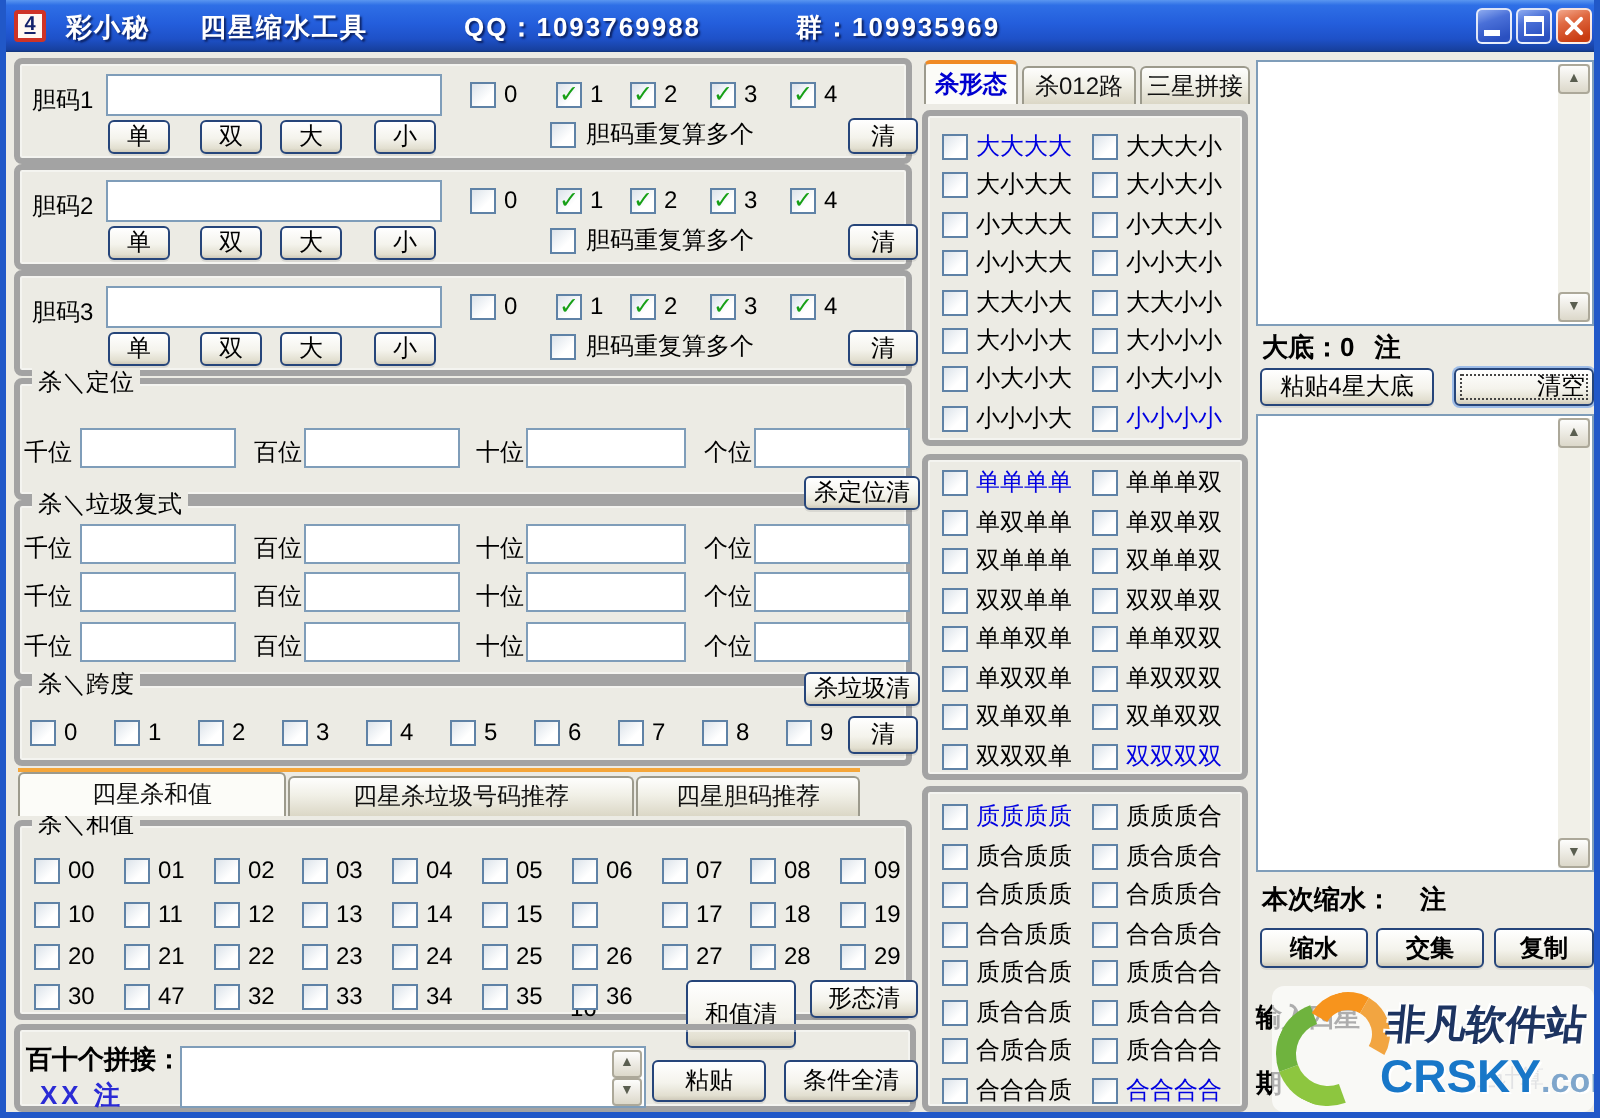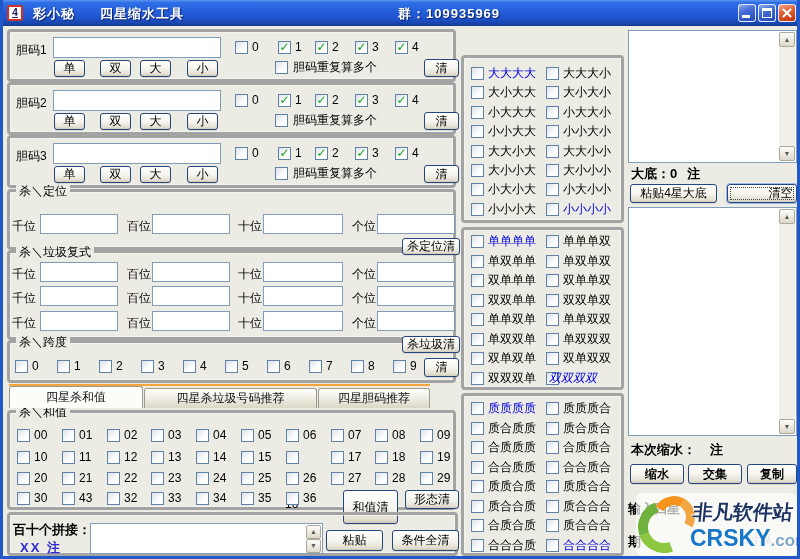--- a/index.html
+++ b/index.html
@@ -86,20 +86,21 @@
 </style>
 </head>
 <body>
 
 <div class="win">
 
   <div class="titlebar">
     <div class="app-icon">4</div>
     <span class="tbar-text" style="left:33px">彩小秘</span>
     <span class="tbar-text" style="left:100px">四星缩水工具</span>
+    <span class="tbar-text" style="left:232px">QQ：1093769988</span>
     <span class="tbar-text" style="left:398px">群：109935969</span>
     <div class="winbtn min" style="left:738px">
         <span class="g-min"></span>
       </div>
     <div class="winbtn max" style="left:758px">
         <span class="g-max"></span>
       </div>
     <div class="winbtn close" style="left:778px">
         <span class="g-close"></span>
       </div>
@@ -311,21 +312,21 @@
       <div class="cb-label" style="left: 293px; top: 58px;">26</div>
       <div class="cb" style="left: 321px; top: 59px;"></div>
       <div class="cb-label" style="left: 338px; top: 58px;">27</div>
       <div class="cb" style="left: 365px; top: 59px;"></div>
       <div class="cb-label" style="left: 382px; top: 58px;">28</div>
       <div class="cb" style="left: 410px; top: 59px;"></div>
       <div class="cb-label" style="left: 427px; top: 58px;">29</div>
       <div class="cb" style="left: 7px; top: 79px;"></div>
       <div class="cb-label" style="left: 24px; top: 78px;">30</div>
       <div class="cb" style="left: 52px; top: 79px;"></div>
-      <div class="cb-label" style="left: 69px; top: 78px;">43</div>
+      <div class="cb-label" style="left: 69px; top: 78px;">47</div>
       <div class="cb" style="left: 97px; top: 79px;"></div>
       <div class="cb-label" style="left: 114px; top: 78px;">32</div>
       <div class="cb" style="left: 141px; top: 79px;"></div>
       <div class="cb-label" style="left: 158px; top: 78px;">33</div>
       <div class="cb" style="left: 186px; top: 79px;"></div>
       <div class="cb-label" style="left: 203px; top: 78px;">34</div>
       <div class="cb" style="left: 231px; top: 79px;"></div>
       <div class="cb-label" style="left: 248px; top: 78px;">35</div>
       <div class="cb" style="left: 276px; top: 79px;"></div>
       <div class="cb-label" style="left: 293px; top: 78px;">36</div>
@@ -335,20 +336,25 @@
     <span class="blabel" style="left:3px;top:6px">百十个拼接：</span>
     <span class="note-blue" style="left:10px;top:24px">XX 注</span>
     <div class="tb-input" style="left:80px;top:8px;width:233px;height:31px">
       <div class="sp-btn" style="top:1px">▲</div>
       <div class="sp-btn" style="top:15px">▼</div>
     </div>
     <div class="xp-btn" style="left:316px;top:15px;width:57px;height:21px">粘贴</div>
     <div class="xp-btn" style="left:382px;top:15px;width:67px;height:21px">条件全清</div>
   </div>
 
+  <div class="tabstrip" style="left:457px;top:29px;width:167px;height:23px">
+    <div class="tab rtab active" style="left:2px;width:47px">杀形态</div>
+    <div class="tab rtab" style="left:51px;width:57px">杀012路</div>
+    <div class="tab rtab" style="left:110px;width:55px">三星拼接</div>
+  </div>
   <div class="gb" id="pat-0" style="left:458px;top:55px;width:163px;height:168px">
       <div class="cb" style="left: 7px; top: 9px;"></div>
       <div class="cb-label blue" style="left: 24px; top: 8px;">大大大大</div>
       <div class="cb" style="left: 82px; top: 9px;"></div>
       <div class="cb-label" style="left: 99px; top: 8px; text-align: center;">大大大小</div>
       <div class="cb" style="left: 7px; top: 28px;"></div>
       <div class="cb-label" style="left: 24px; top: 27px;">大小大大</div>
       <div class="cb" style="left: 82px; top: 28px;"></div>
       <div class="cb-label" style="left: 99px; top: 27px;">大小大小</div>
       <div class="cb" style="left: 7px; top: 48px;"></div>
@@ -401,21 +407,21 @@
       <div class="cb-label" style="left: 24px; top: 102px;">单双双单</div>
       <div class="cb" style="left: 82px; top: 103px;"></div>
       <div class="cb-label" style="left: 99px; top: 102px;">单双双双</div>
       <div class="cb" style="left: 7px; top: 122px;"></div>
       <div class="cb-label" style="left: 24px; top: 121px;">双单双单</div>
       <div class="cb" style="left: 82px; top: 122px;"></div>
       <div class="cb-label" style="left: 99px; top: 121px;">双单双双</div>
       <div class="cb" style="left: 7px; top: 142px;"></div>
       <div class="cb-label" style="left: 24px; top: 141px;">双双双单</div>
       <div class="cb" style="left: 82px; top: 142px;"></div>
-      <div class="cb-label blue" style="left: 85px; top: 141px; font-style: italic;">双双双双</div>
+      <div class="cb-label blue" style="left: 99px; top: 141px;">双双双双</div>
     </div>
   <div class="gb" id="pat-2" style="left:458px;top:393px;width:163px;height:163px">
       <div class="cb" style="left: 7px; top: 6px;"></div>
       <div class="cb-label blue" style="left: 24px; top: 5px;">质质质质</div>
       <div class="cb" style="left: 82px; top: 6px;"></div>
       <div class="cb-label" style="left: 99px; top: 5px;">质质质合</div>
       <div class="cb" style="left: 7px; top: 26px;"></div>
       <div class="cb-label" style="left: 24px; top: 25px;">质合质质</div>
       <div class="cb" style="left: 82px; top: 26px;"></div>
       <div class="cb-label" style="left: 99px; top: 25px;">质合质合</div>

